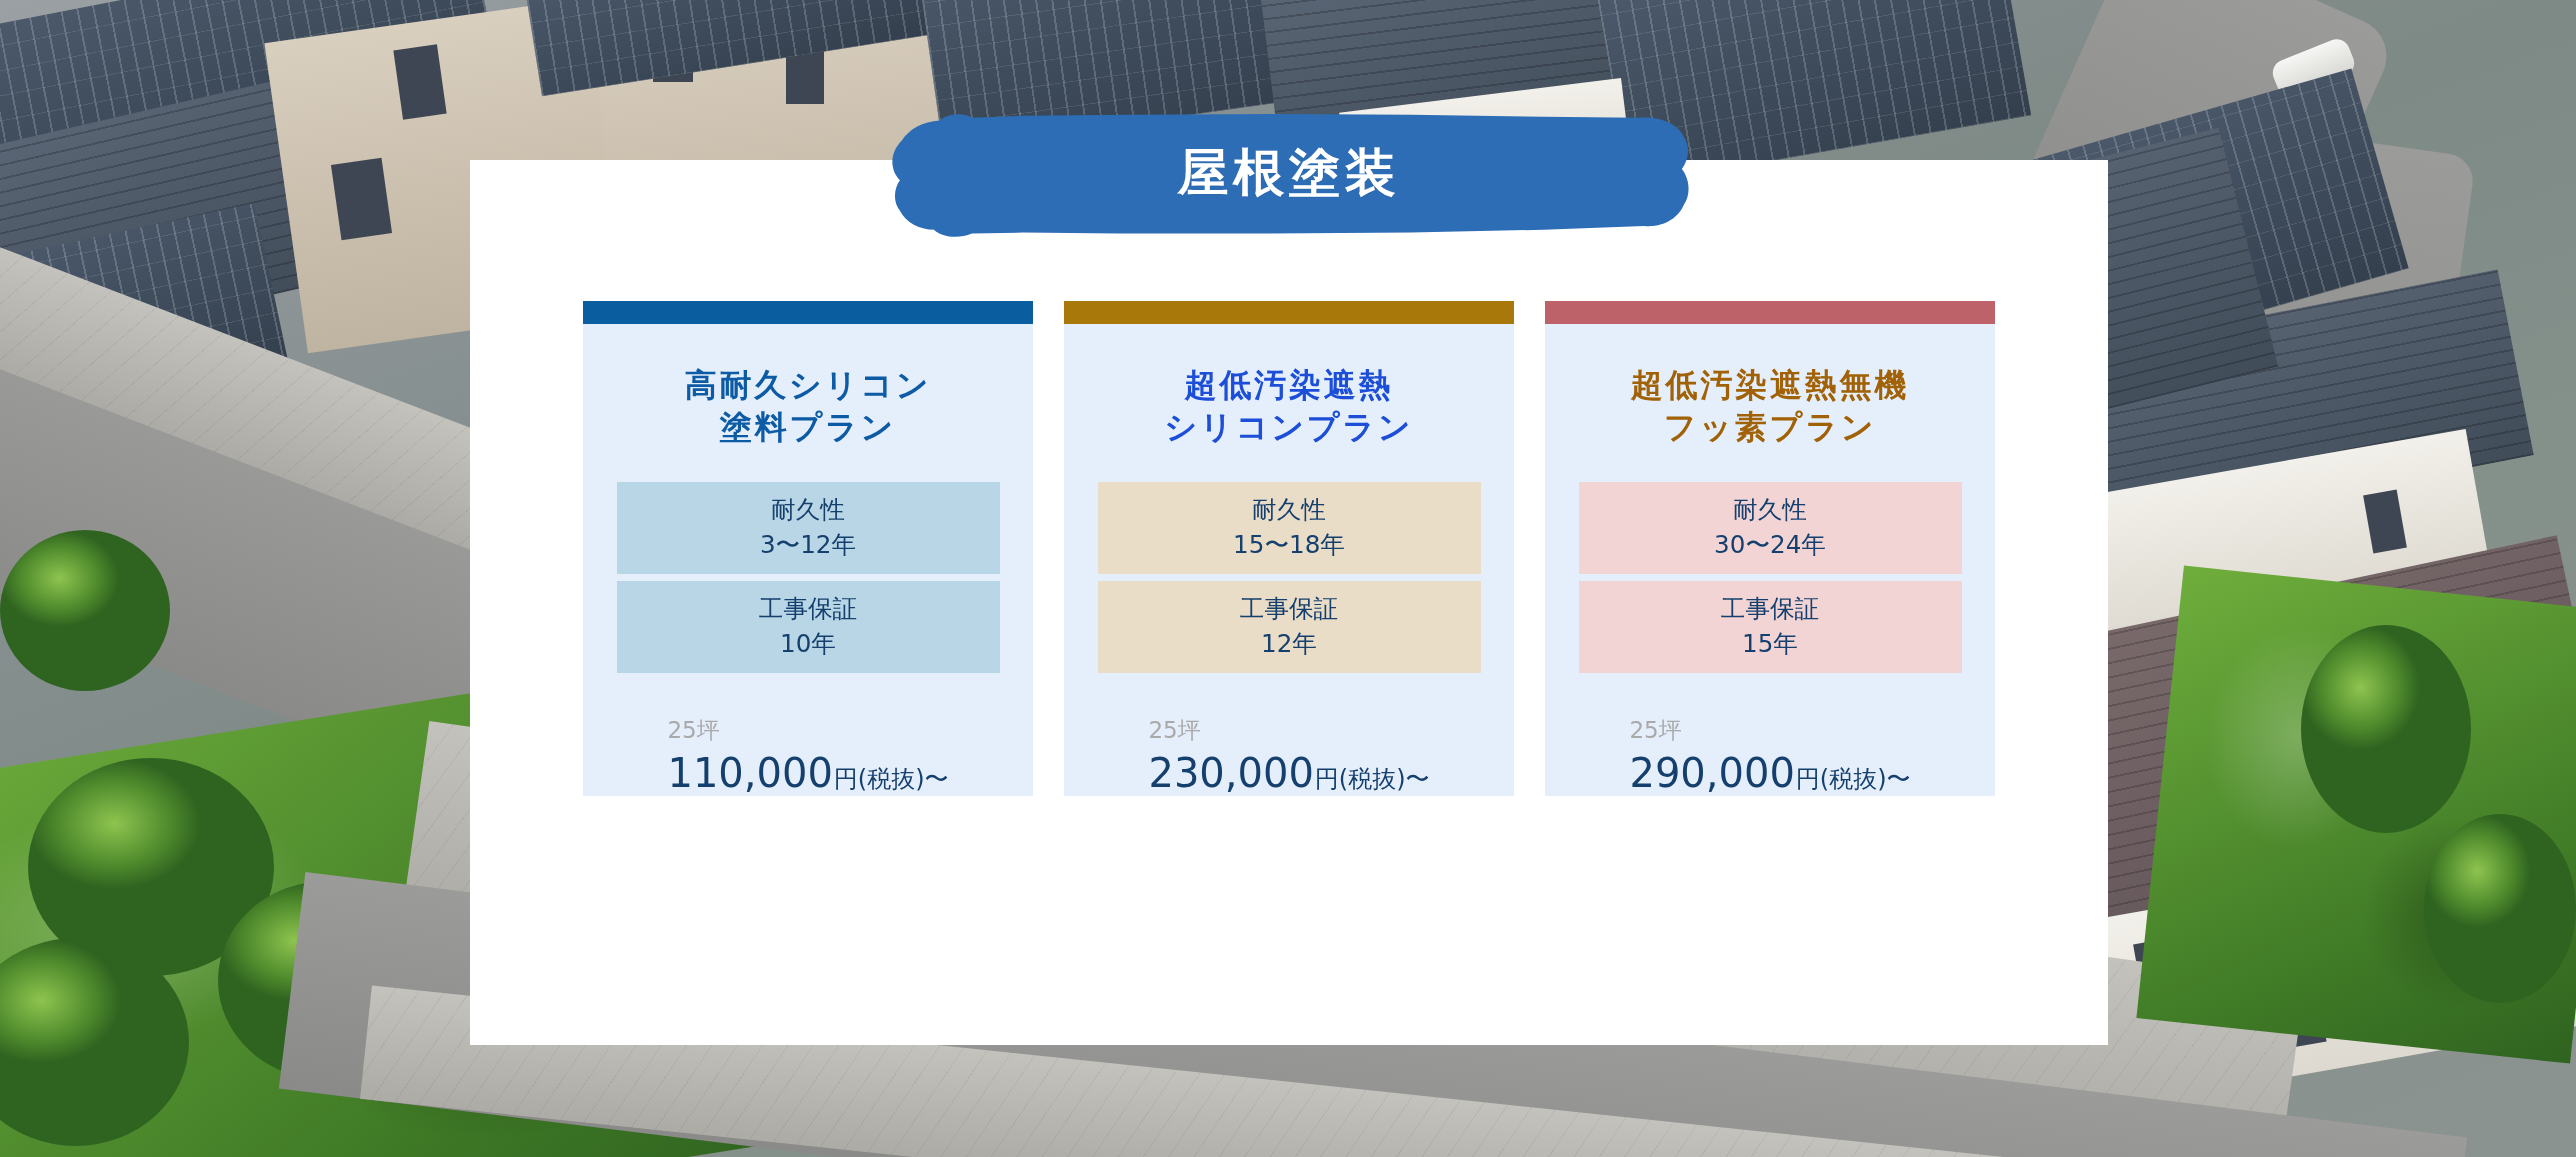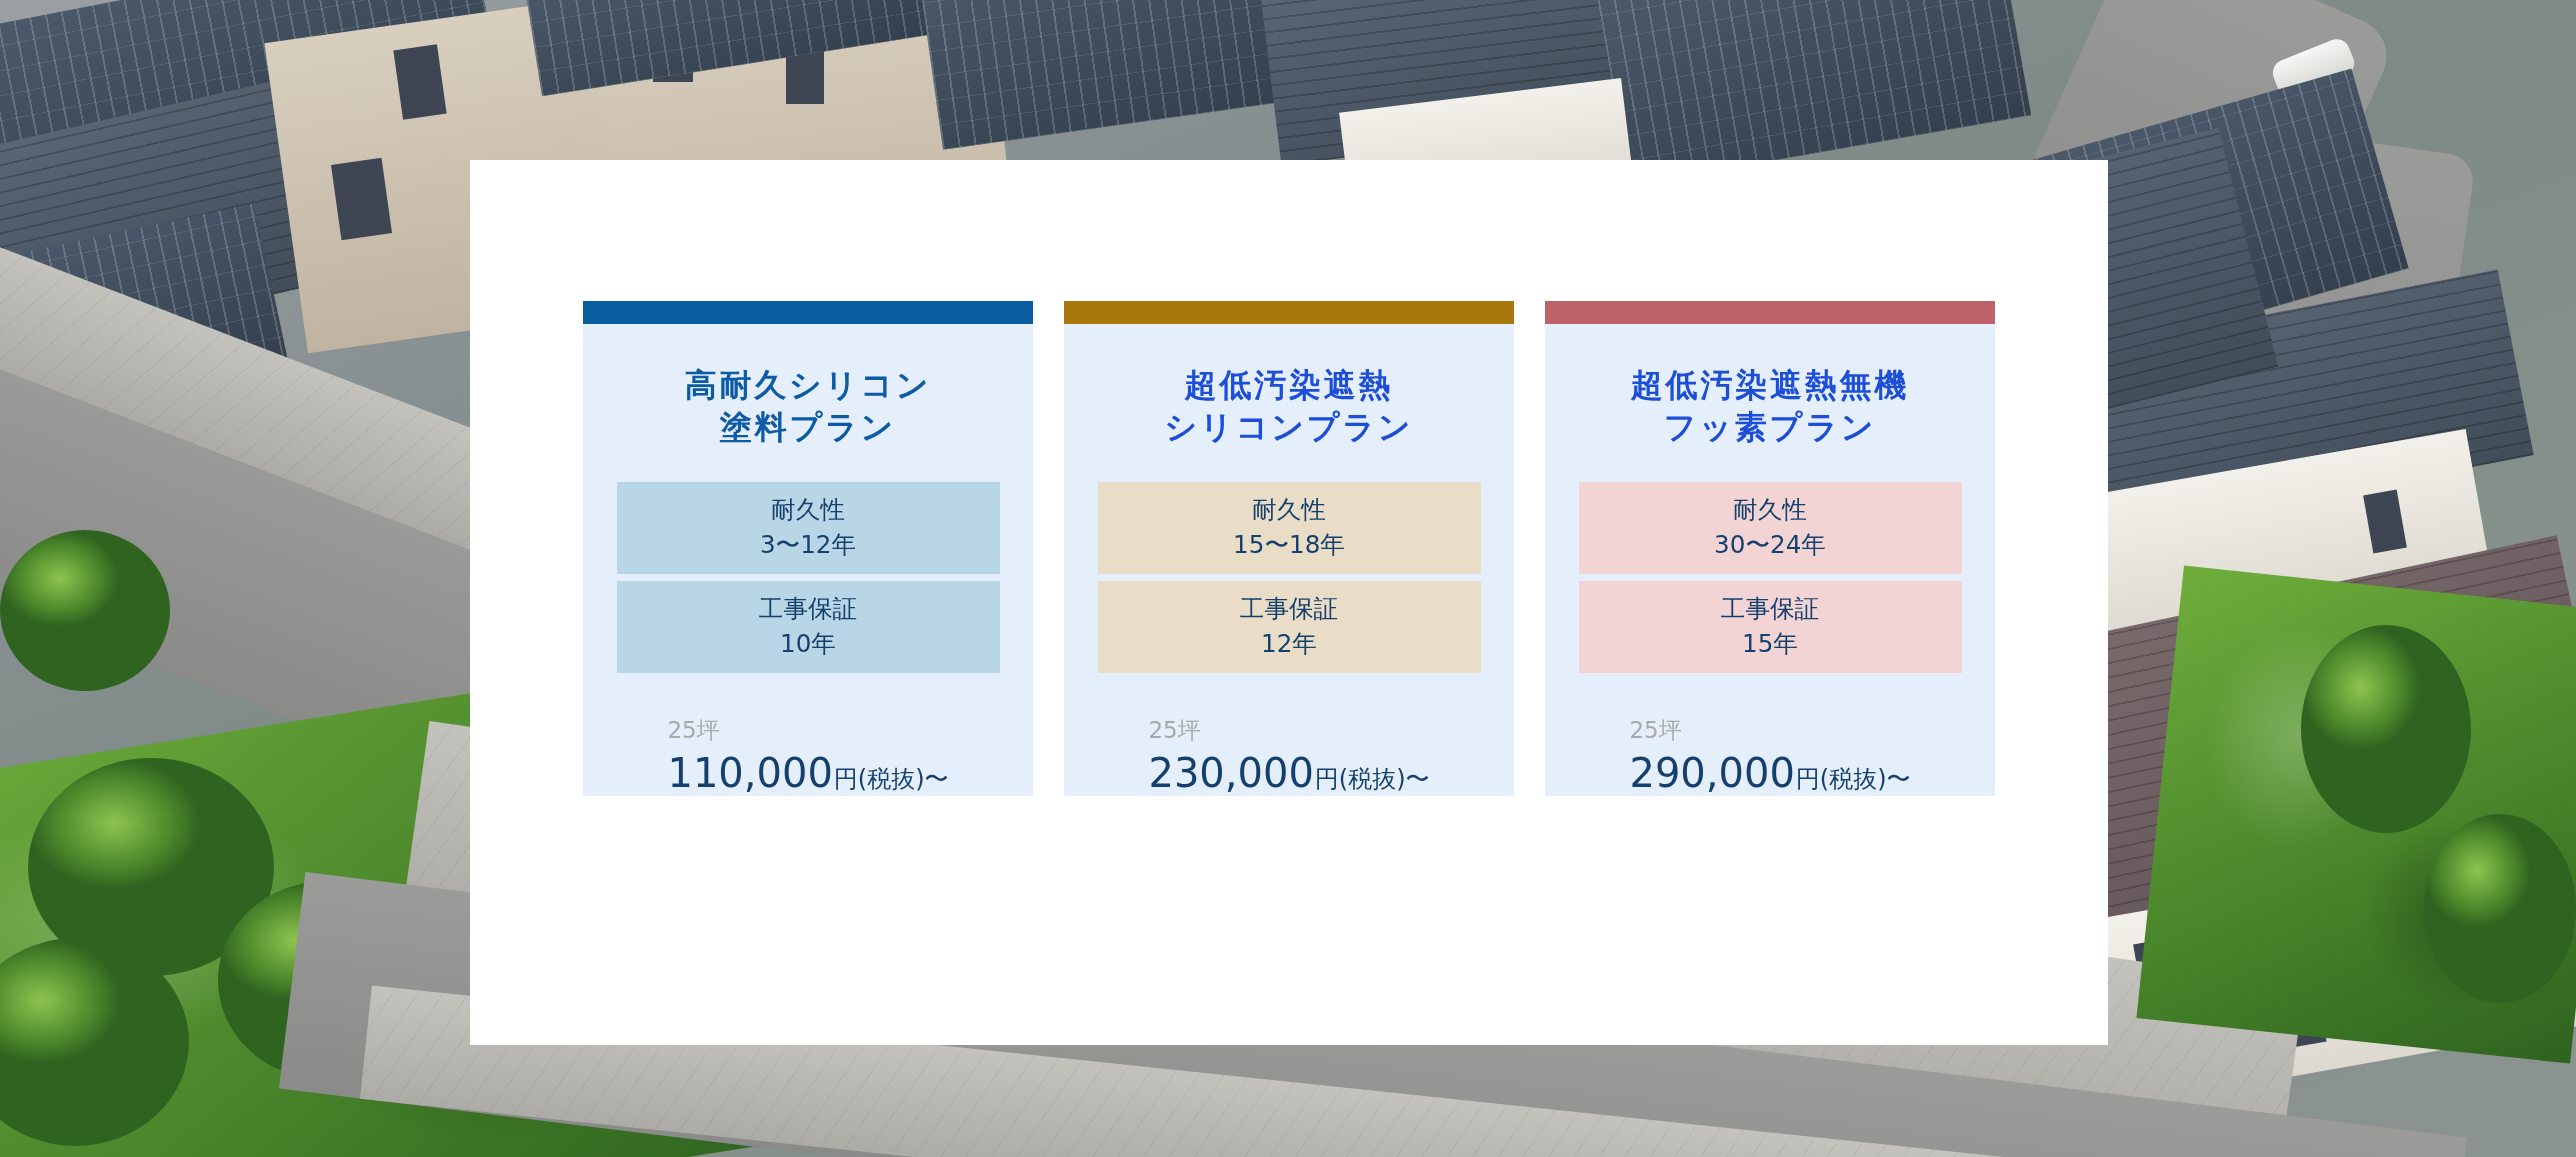--- a/index.html
+++ b/index.html
@@ -310,21 +310,21 @@
           <div class="price-unit">25坪</div>
           <div class="price-line">
             <span class="price-amount">230,000</span>
             <span class="price-suffix">円(税抜)〜</span>
           </div>
         </div>
       </div>
 
       <div class="card" style="background: rgb(229, 239, 251);">
         <div class="card-topbar" style="background: rgb(188, 98, 104);"></div>
-        <div class="card-title" style="color: #1d4ed8;">超低汚染遮熱無機
+        <div class="card-title" style="color: #a16207;">超低汚染遮熱無機
 フッ素プラン</div>
         <div class="specs">
           <div class="spec" style="background: rgb(242, 212, 212);">
             <span class="spec-label">耐久性</span>
             <span class="spec-value">30〜24年</span>
           </div>
           <div class="spec" style="background: rgb(242, 212, 212);">
             <span class="spec-label">工事保証</span>
             <span class="spec-value">15年</span>
           </div>
@@ -334,15 +334,33 @@
           <div class="price-line">
             <span class="price-amount">290,000</span>
             <span class="price-suffix">円(税抜)〜</span>
           </div>
         </div>
       </div>
 
     </div>
   </div>
 
+  <div class="banner-wrap">
+    <svg class="banner-svg" viewBox="0 0 862 138" preserveAspectRatio="none">
+      <path id="brushPath" d="M22,30
+           C30,18 44,10 62,9
+           C70,2 86,0 96,6
+           L150,4 L260,3 L420,2 L560,3 L700,5 L800,6
+           C822,4 842,12 848,26
+           C856,38 852,52 846,60
+           C854,70 856,86 848,98
+           C842,112 826,122 806,120
+           L700,124 L560,127 L400,128 L250,128 L150,127 L96,128
+           C82,134 64,132 56,124
+           C40,124 26,116 20,104
+           C12,94 14,80 20,72
+           C10,62 8,44 22,30 Z" fill="#2d6db5"></path>
+    </svg>
+    <div class="banner-title" style="color: rgb(255, 255, 255);">屋根塗装</div>
+  </div>
 
 </div>
 
 
 </body></html>

